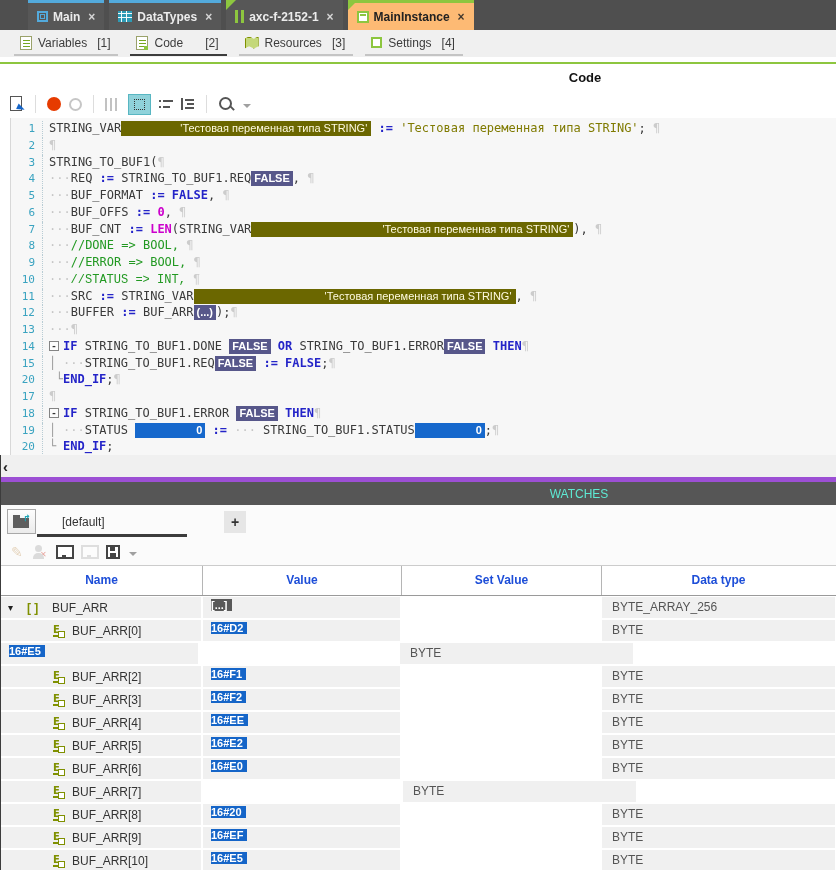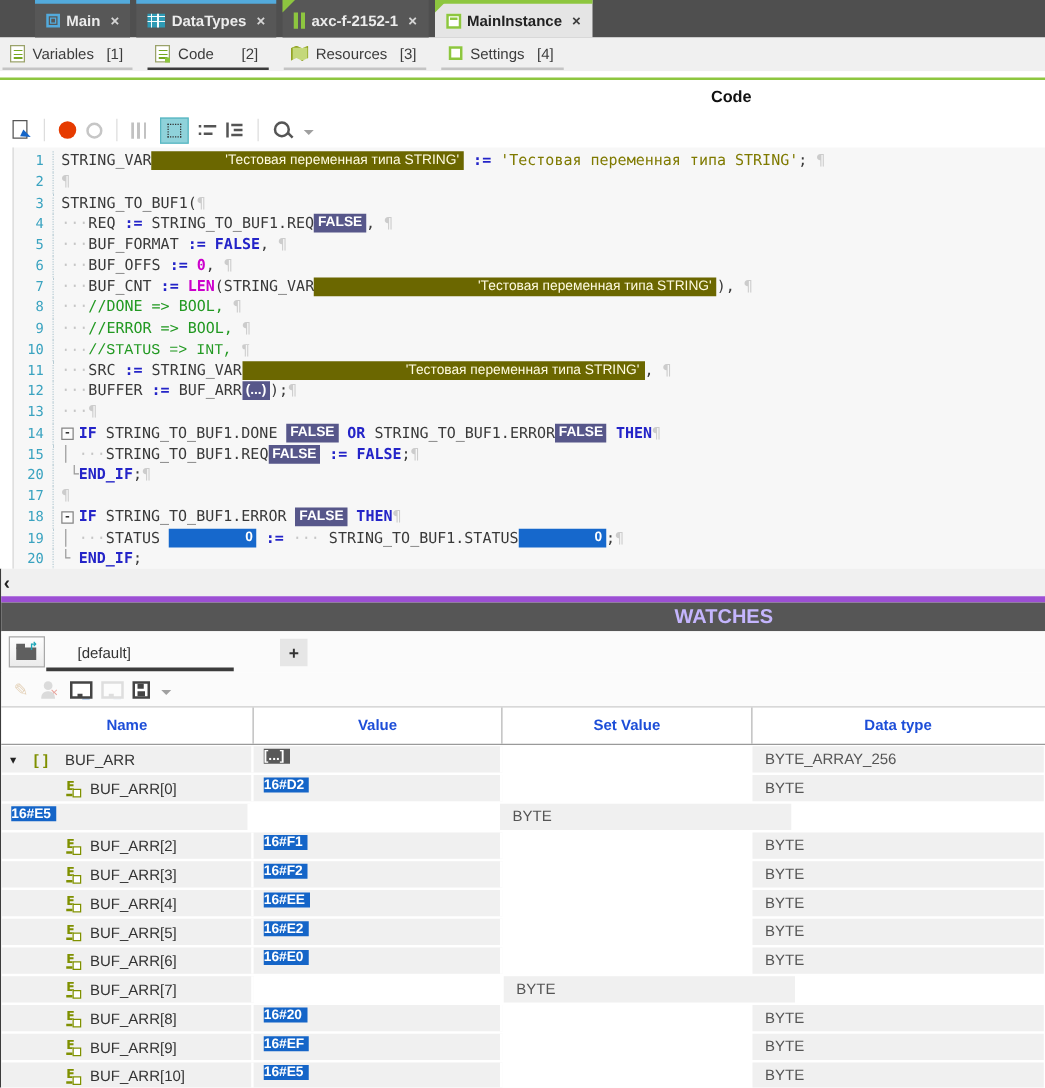--- a/index.html
+++ b/index.html
@@ -4,35 +4,35 @@
 <style>
   *{margin:0;padding:0;box-sizing:border-box}
   html,body{width:836px;height:870px;overflow:hidden;background:#fff;
     font-family:"Liberation Sans",sans-serif;-webkit-font-smoothing:antialiased}
   
   .tabbar{height:30px;background:#4f4f4f;display:flex;align-items:center;padding-left:28px}
   .tab{position:relative;height:30px;display:flex;align-items:center;gap:5px;
     padding:0 9px;margin-right:5px;background:#575757;border-top:3px solid transparent;
     color:#ececec;font-size:12px;font-weight:bold;white-space:nowrap;cursor:default}
   .tab.blue-top{border-top-color:#53aadc}
-  .tab.active{background:#e5e5e5;color:#222;border-top-color:#8dc63f}
+  .tab.active{background:#fdba74;color:#222;border-top-color:#8dc63f}
   .tab .corner{position:absolute;left:0;top:-3px;width:0;height:0;
     border-top:10px solid #8dc63f;border-right:10px solid transparent}
   .tclose{font-weight:bold;font-size:12px;opacity:.85;margin-left:3px}
   .ti{display:inline-block;flex:none}
   .i-window{width:11px;height:11px;border:2px solid #53aadc;position:relative}
   .i-window::before{content:"";position:absolute;inset:1px;border:1px solid #53aadc}
   .i-table{width:14px;height:11px;background-color:#2e9ab4;
     background-image:linear-gradient(to right,transparent 3px,rgba(255,255,255,.95) 3px 4px,transparent 4px 8px,rgba(255,255,255,.95) 8px 9px,transparent 9px),
     linear-gradient(to bottom,transparent 2px,rgba(255,255,255,.95) 2px 3px,transparent 3px 6px,rgba(255,255,255,.95) 6px 7px,transparent 7px)}
   .i-plc{width:9px;height:13px;background:linear-gradient(to right,#8dc63f 0 3px,transparent 3px 6px,#8dc63f 6px 9px)}
   .i-instance{width:12px;height:12px;border:2px solid #8dc63f;position:relative;background:#fff}
   .i-instance::before{content:"";position:absolute;left:1px;right:1px;top:1px;height:2px;background:#8dc63f}
   
-  .subtabs{height:27px;background:#f0f0f0;display:flex;align-items:center;padding-left:0;gap:8px}
+  .subtabs{height:27px;background:#f0f0f0;display:flex;align-items:center;padding-left:12px;gap:8px}
   .subtab{position:relative;display:flex;align-items:center;gap:6px;padding:4px 10px 6px 8px;
     font-size:12px;color:#3c3c3c;white-space:nowrap;cursor:default}
   .subtab::after{content:"";position:absolute;left:2px;right:2px;bottom:0;height:2px;background:#c4c4c4}
   .subtab.active::after{background:#3c3c3c}
   .subtab .cnt{margin-left:4px;color:#3c3c3c}
   .subtab.active .cnt{margin-left:16px}
   .i-doc,.i-codedoc{position:relative;width:12px;height:14px;border:1px solid #9aa26a;background:#fff}
   .i-doc::before,.i-codedoc::before{content:"";position:absolute;left:2px;top:3px;width:7px;height:8px;
     background:repeating-linear-gradient(to bottom,#76a81f 0 1px,transparent 1px 3px)}
   .i-codedoc::after{content:"";position:absolute;right:-1px;bottom:-1px;width:4px;height:4px;background:#8dc63f}
@@ -95,21 +95,21 @@
   .fm{display:inline-block;width:10px;height:10px;border:1px solid #848484;background:#fcfcfc;
     color:#333;font:bold 9px/8px "DejaVu Sans Mono",monospace;text-align:center;margin-right:4px;vertical-align:1px}
   .fl{display:inline-block;width:14px;color:#999}
   
   .lower{border-left:1px solid #3c3c3c}
   .collapse-strip{height:22px;background:#f0f0f0;display:flex;align-items:center}
   .collapse-strip span{font-weight:900;font-size:15px;color:#222;padding-left:2px}
   .purple{height:5px;background:#9c4fd4}
   .whead{height:23px;background:#565656;position:relative}
   .whead span{position:absolute;left:578px;top:50%;transform:translate(-50%,-50%);
-    color:#c4b5fd;font-weight:bold;font-size:16px}
+    color:#5eead4;font-weight:normal;font-size:12px}
   .wtabrow{height:33px;background:#fbfbfb;display:flex;align-items:center;padding-left:6px;position:relative}
   .folder-btn{width:29px;height:25px;border:1px solid #a8a8a8;background:linear-gradient(#fdfdfd,#ebebeb);
     display:flex;align-items:center;justify-content:center}
   .i-folder{position:relative;width:18px;height:14px;font:bold 9px/7px "DejaVu Sans",sans-serif;
     color:#1fa7b8;text-align:right}
   .i-folder::before{content:"";position:absolute;left:0;top:3px;width:16px;height:10px;background:#5f5f5f}
   .i-folder::after{content:"";position:absolute;left:0;top:0;width:7px;height:4px;background:#5f5f5f}
   .i-folder b{position:relative;z-index:2}
   .wtab{margin-left:26px;font-size:12px;color:#333;width:120px}
   .wtab-underline{position:absolute;left:36px;top:29px;width:150px;height:3px;background:#3c3c3c}

